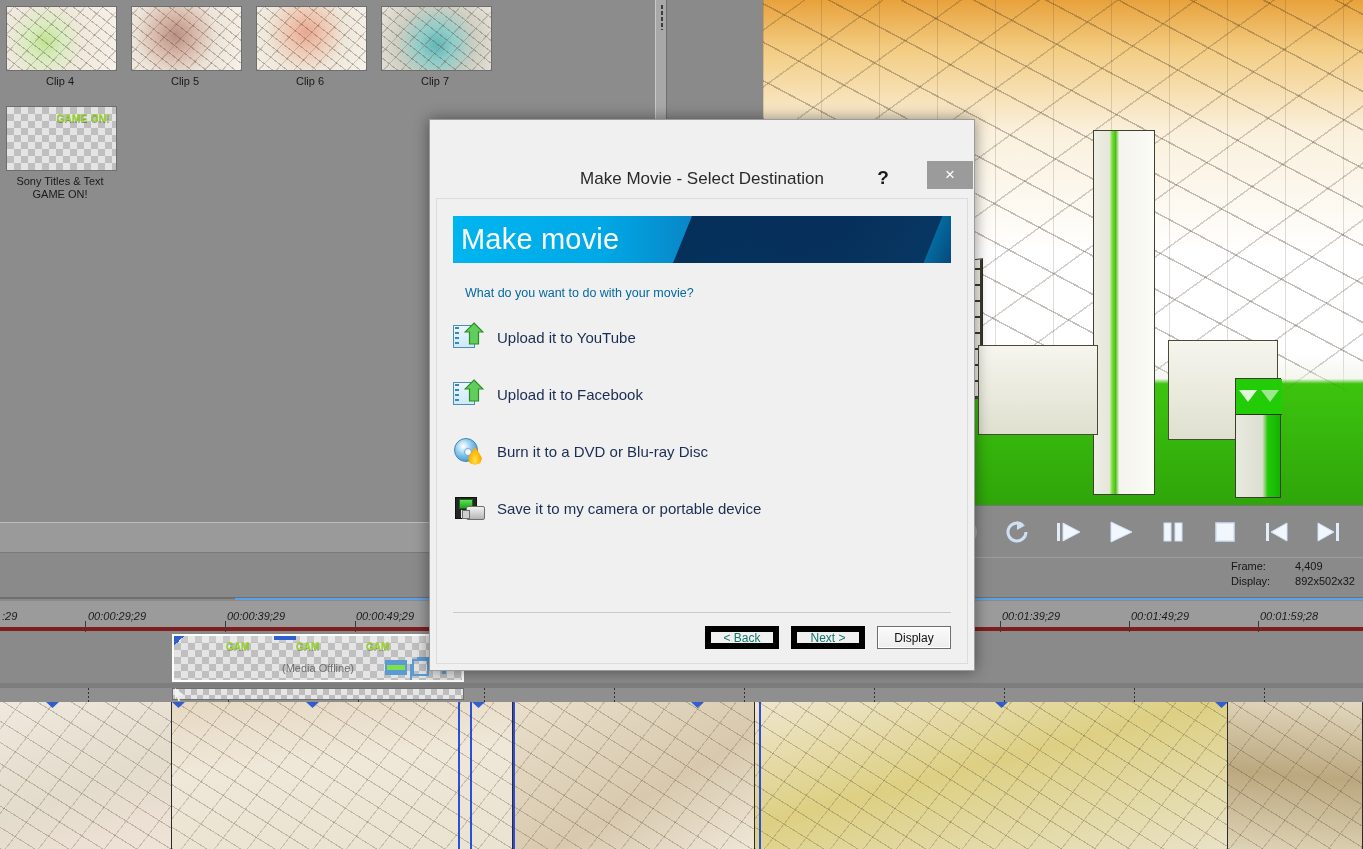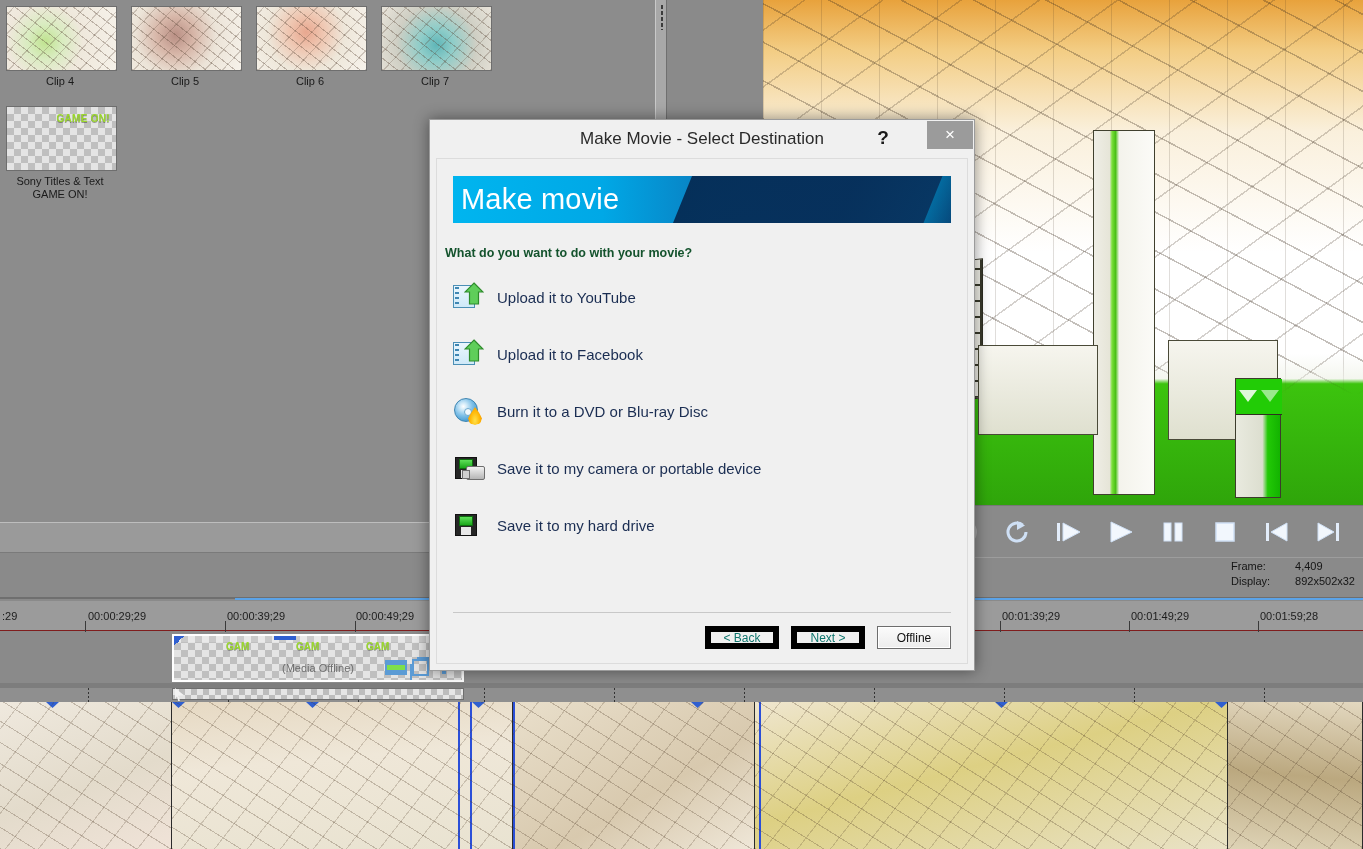--- a/index.html
+++ b/index.html
@@ -81,21 +81,21 @@
 
   
   .timeline {
     position: absolute; left: 0; top: 597px; width: 1363px; height: 91px;
     background: #8a8a8a;
   }
   .tl-topline { position: absolute; left: 0; top: 0; width: 1363px; height: 2px; background: #6f6f6f; }
   .tl-blue-seg { position: absolute; left: 235px; top: 1px; width: 1128px; height: 2px; background: #5ba3e8; }
   .tl-ruler {
     position: absolute; left: 0; top: 4px; width: 1363px; height: 30px;
-    background: #9b9b9b; border-bottom: 1px solid #7f1d1d;
+    background: #9b9b9b; border-bottom: 4px solid #7f1d1d; font-style: italic;
   }
   .tick-label {
     position: absolute; top: 9px; font-size: 11px; color: #1c1c1c;
     font-family: "Liberation Sans", sans-serif; white-space: nowrap;
   }
   .tick-major { position: absolute; top: 20px; width: 1px; height: 11px; background: #3a3a3a; }
 
   .tl-track {
     position: absolute; left: 0; top: 35px; width: 1363px; height: 53px;
     background: #8a8a8a;
@@ -270,21 +270,21 @@
     box-shadow: 0 0 14px rgba(0,0,0,.45);
     pointer-events: none;
   }
   .dialog {
     position: absolute; left: 429px; top: 119px; width: 546px; height: 552px;
     background: #f0f0f0; border: 1px solid #9b9b9b;
     display: flex; flex-direction: column;
   }
   .dlg-titlebar {
     height: 38px; position: relative; flex: 0 0 38px;
-    background: #f0f0f0; border-bottom: 1px solid #f0f0f0;
+    background: #f0f0f0; border-bottom: 1px solid #f0f0f0; margin-top: 40px;
   }
   .dlg-title {
     position: absolute; left: 0; right: 0; top: 9px; text-align: center;
     font-size: 17px; color: #2a2a2a; font-family: "Liberation Sans", sans-serif;
   }
   .dlg-help {
     position: absolute; right: 77px; top: 4px; width: 28px; height: 28px;
     display: flex; align-items: center; justify-content: center;
     font-size: 19px; font-weight: bold; color: #1a1a1a; cursor: default;
   }
@@ -311,21 +311,21 @@
     position: absolute; right: -10px; top: 0; width: 28px; height: 100%;
     background: linear-gradient(90deg, rgba(0,150,210,.55), rgba(0,120,190,.25));
     transform: skewX(-22deg);
   }
   .banner-text {
     position: absolute; left: 8px; top: 7px; color: #ffffff;
     font-size: 29px; font-family: "Liberation Sans", sans-serif; font-weight: normal;
     letter-spacing: .2px;
   }
   .prompt {
-    margin: 23px 16px 0 8px; font-size: 12.5px; font-weight: bold; color: #14532d;
+    margin: 23px 16px 0 28px; font-size: 12.5px; font-weight: normal; color: #0369a1;
   }
   .dest-list { margin: 18px 0 0 16px; }
   .dest-item {
     display: flex; align-items: center; gap: 12px; height: 38px;
     margin-bottom: 19px; cursor: default;
   }
   .dest-item:last-child { margin-bottom: 0; }
   .dest-label { font-size: 15px; color: #1a2d52; font-family: "Liberation Sans", sans-serif; }
   .dest-ico { width: 32px; height: 32px; position: relative; flex: 0 0 32px; }
 
@@ -663,33 +663,27 @@
         </div>
 
         <div class="dest-item">
           <span class="dest-ico">
             <span class="ico-floppy"></span>
             <span class="ico-cam"></span>
           </span>
           <span class="dest-label">Save it to my camera or portable device</span>
         </div>
 
-        <div class="dest-item">
-          <span class="dest-ico">
-            <span class="ico-floppy"></span>
-          </span>
-          <span class="dest-label">Save it to my hard drive</span>
-        </div>
 
       </div>
 
       <div class="dlg-sep"></div>
 
       <div class="dlg-buttons">
         <div class="btn">&lt; Back</div>
         <div class="btn">Next &gt;</div>
-        <div class="btn enabled">Offline</div>
+        <div class="btn enabled">Display</div>
       </div>
 
     </div>
   </div>
 
 </div>
 
 </body></html>

